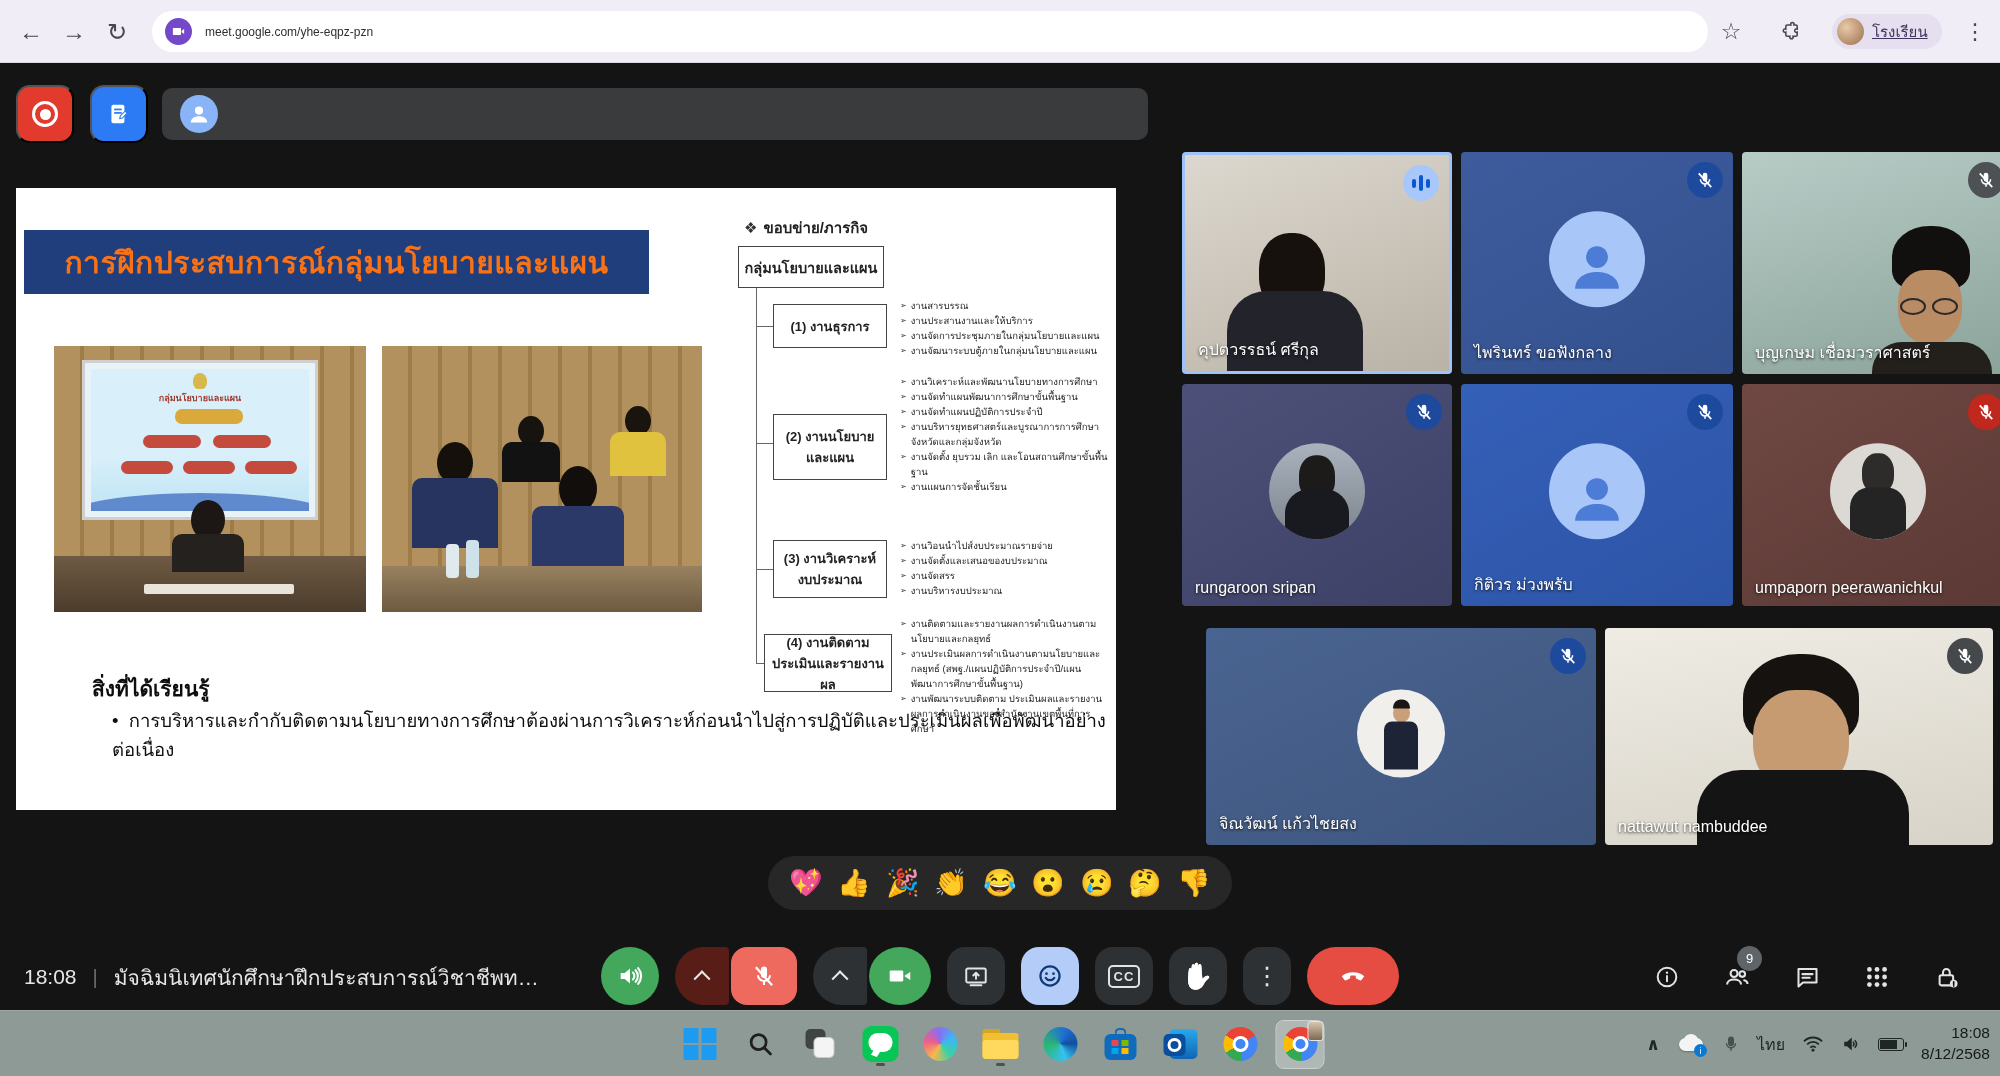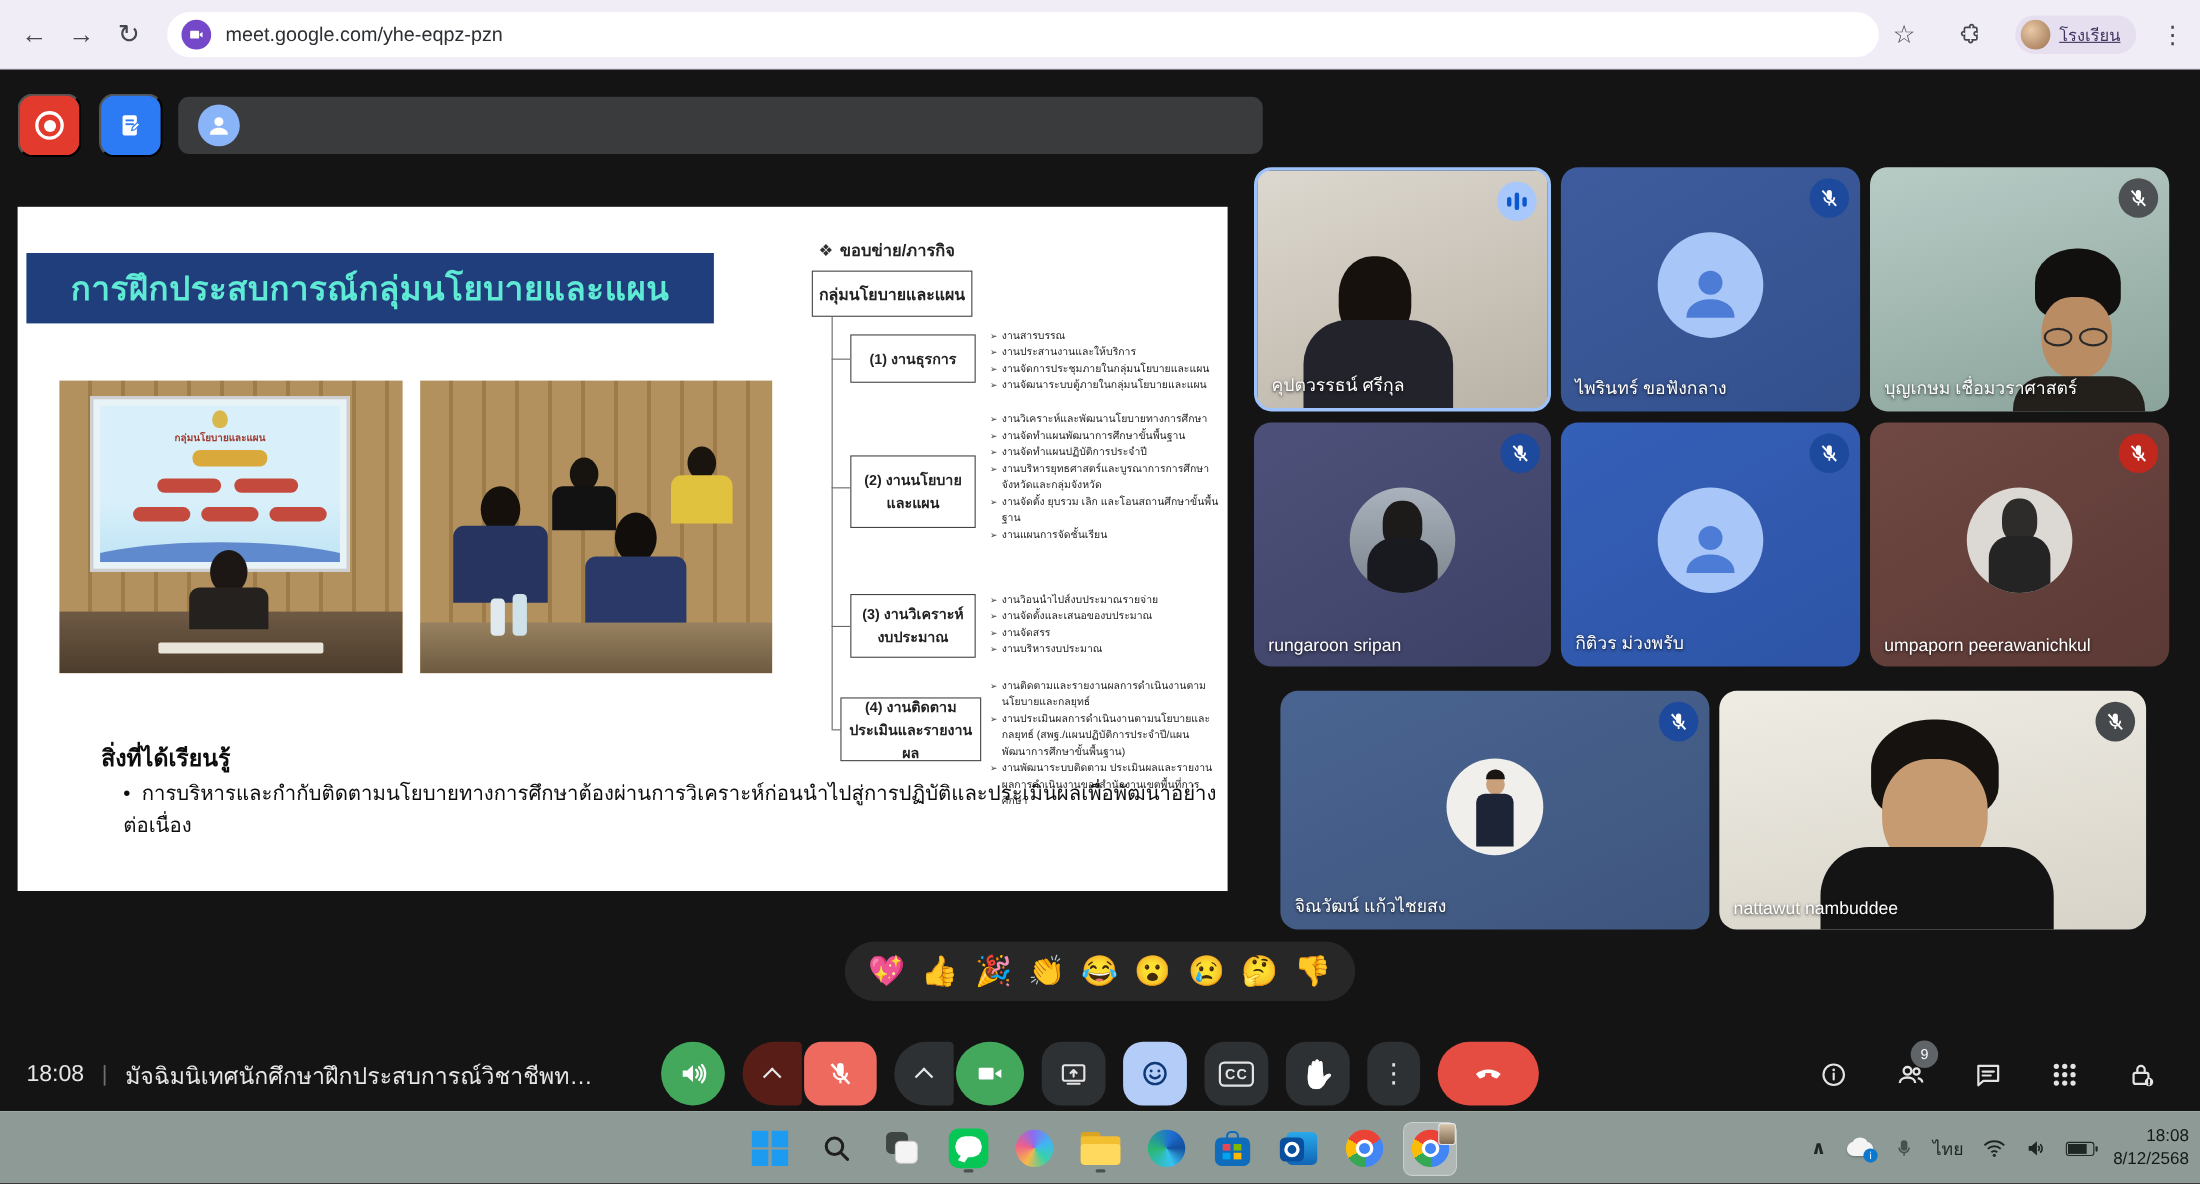--- a/index.html
+++ b/index.html
@@ -5,38 +5,38 @@
   * { margin:0; padding:0; box-sizing:border-box; }
   html,body { width:2000px; height:1076px; overflow:hidden; }
   body { font-family:"Liberation Sans","DejaVu Sans",sans-serif; background:#131313; }
   #screen { position:relative; width:2000px; height:1076px; background:#141414; }
 
   
   .browser-bar { position:absolute; left:0; top:0; width:2000px; height:63px; background:#f1edf6; border-bottom:1px solid #dcd6e4; }
   .nav-ic { position:absolute; top:0; height:63px; display:flex; align-items:center; justify-content:center; width:38px; font-size:24px; color:#45484c; cursor:pointer; }
   .url-pill { position:absolute; left:152px; top:11px; width:1556px; height:41px; background:#ffffff; border-radius:21px; display:flex; align-items:center; }
   .meet-cam-badge { width:27px; height:27px; border-radius:50%; background:#7448c8; margin-left:13px; display:flex; align-items:center; justify-content:center; }
-  .url-text { margin-left:13px; font-size:18px; color:#2c2f33; }
+  .url-text { margin-left:13px; font-size:12px; color:#2c2f33; }
   .chip { position:absolute; left:1832px; top:14px; height:35px; border-radius:18px; background:#e6dff0; display:flex; align-items:center; padding:0 14px 0 5px; gap:8px; cursor:pointer; }
   .chip .pav { width:27px; height:27px; border-radius:50%; background:radial-gradient(circle at 35% 35%, #e9c9a6, #9a6f4e); }
   .chip .plabel { font-size:15px; color:#3f3660;text-decoration:underline; }
 
   
   .rec-btn { position:absolute; left:16px; top:85px; width:58px; height:58px; border-radius:14px; background:#e23b2e; display:flex; align-items:center; justify-content:center; cursor:pointer; }
   .rec-ring { width:26px; height:26px; border:3.5px solid #fff; border-radius:50%; display:flex; align-items:center; justify-content:center; }
   .rec-dot { width:11px; height:11px; background:#fff; border-radius:50%; }
   .annot-btn { position:absolute; left:90px; top:85px; width:58px; height:58px; border-radius:14px; background:#2d7bf4; display:flex; align-items:center; justify-content:center; cursor:pointer; }
   .presenter-pill { position:absolute; left:162px; top:88px; width:986px; height:52px; border-radius:10px; background:#3a3b3c; display:flex; align-items:center; }
   .presenter-pill .pav { width:38px; height:38px; border-radius:50%; background:#8ab4f8; margin-left:18px; display:flex; align-items:center; justify-content:center; overflow:hidden; }
   .presenter-pill .ptext { margin-left:16px; font-size:19px; color:#eceef1; }
 
   
   .slide { position:absolute; left:16px; top:188px; width:1100px; height:622px; background:#ffffff; }
   .banner { position:absolute; left:8px; top:42px; width:625px; height:64px; background:#203d7c; display:flex; align-items:center; justify-content:center; }
-  .banner span { color:#5eead4; font-size:30px; font-weight:bold; letter-spacing:.5px; }
+  .banner span { color:#f97316; font-size:30px; font-weight:bold; letter-spacing:.5px; }
 
   .photo { position:absolute; top:158px; height:266px; overflow:hidden; background:repeating-linear-gradient(90deg,#b2915e 0 26px,#9d7c4a 26px 30px); }
   .photo1 { left:38px; width:312px; }
   .photo2 { left:366px; width:320px; }
   .proj-screen { position:absolute; left:28px; top:14px; width:236px; height:160px; background:#e8f3f7; border:3px solid #cfcfcf; }
   .mini-slide { position:absolute; inset:6px; background:linear-gradient(180deg,#d9f0fa 60%,#bfe4f5); overflow:hidden; }
   .mini-logo { position:absolute; left:50%; top:4px; transform:translateX(-50%); width:14px; height:16px; background:#d8b84a; border-radius:50% 50% 40% 40%; }
   .mini-title { position:absolute; top:22px; width:100%; text-align:center; font-size:9px; font-weight:bold; color:#a03a2e; }
   .mini-node { position:absolute; border-radius:7px; }
   .mini-wave { position:absolute; left:-10%; bottom:-26px; width:120%; height:44px; border-radius:50% 50% 0 0; background:#3f6bc0; opacity:.75; }
@@ -51,21 +51,21 @@
   .spine { position:absolute; left:740px; top:100px; width:1px; height:375px; background:#666; }
   .stub { position:absolute; left:740px; width:17px; height:1px; background:#666; }
   .diag-node { position:absolute; left:757px; width:114px; border:1.2px solid #444; display:flex; align-items:center; justify-content:center; text-align:center; font-size:13px; font-weight:bold; color:#222; background:#fff; padding:4px 2px; }
   .bullets { position:absolute; left:884px; width:208px; }
   .bl { display:flex; gap:4px; font-size:9.5px; color:#222; line-height:15px; }
   .bl .arrow { font-size:8px; line-height:15px; color:#333; }
   .learned-h { position:absolute; left:76px; top:484px; font-size:21px; font-weight:bold; color:#0d0d0d; }
   .learned-b { position:absolute; left:96px; top:518px; font-size:18.5px; color:#0d0d0d; }
 
   
-  .tile { position:absolute; border-radius:16px; overflow:hidden; }
+  .tile { position:absolute; border-radius:4px; overflow:hidden;margin-left:42px; }
   .tile .nm { position:absolute; left:13px; bottom:9px; color:#fff; font-size:16px; font-weight:500; text-shadow:0 1px 3px rgba(0,0,0,.85); z-index:3; }
   .badge { position:absolute; top:10px; right:10px; width:36px; height:36px; border-radius:50%; display:flex; align-items:center; justify-content:center; z-index:3; }
   .badge svg { width:20px; height:20px; }
   .eq { display:flex; gap:3px; align-items:center; height:18px; }
   .eq i { width:4px; border-radius:2px; background:#0b57d0; display:block; }
   .avatar-circle { position:absolute; left:50%; top:50%; transform:translate(-50%,-54%); border-radius:50%; display:flex; align-items:center; justify-content:center; overflow:hidden; }
   .tile .fig { position:absolute; z-index:1; }
 
   
   .emoji-bar { position:absolute; left:768px; top:856px; width:464px; height:54px; background:#272727; border-radius:27px; display:flex; align-items:center; justify-content:space-around; padding:0 14px; }

